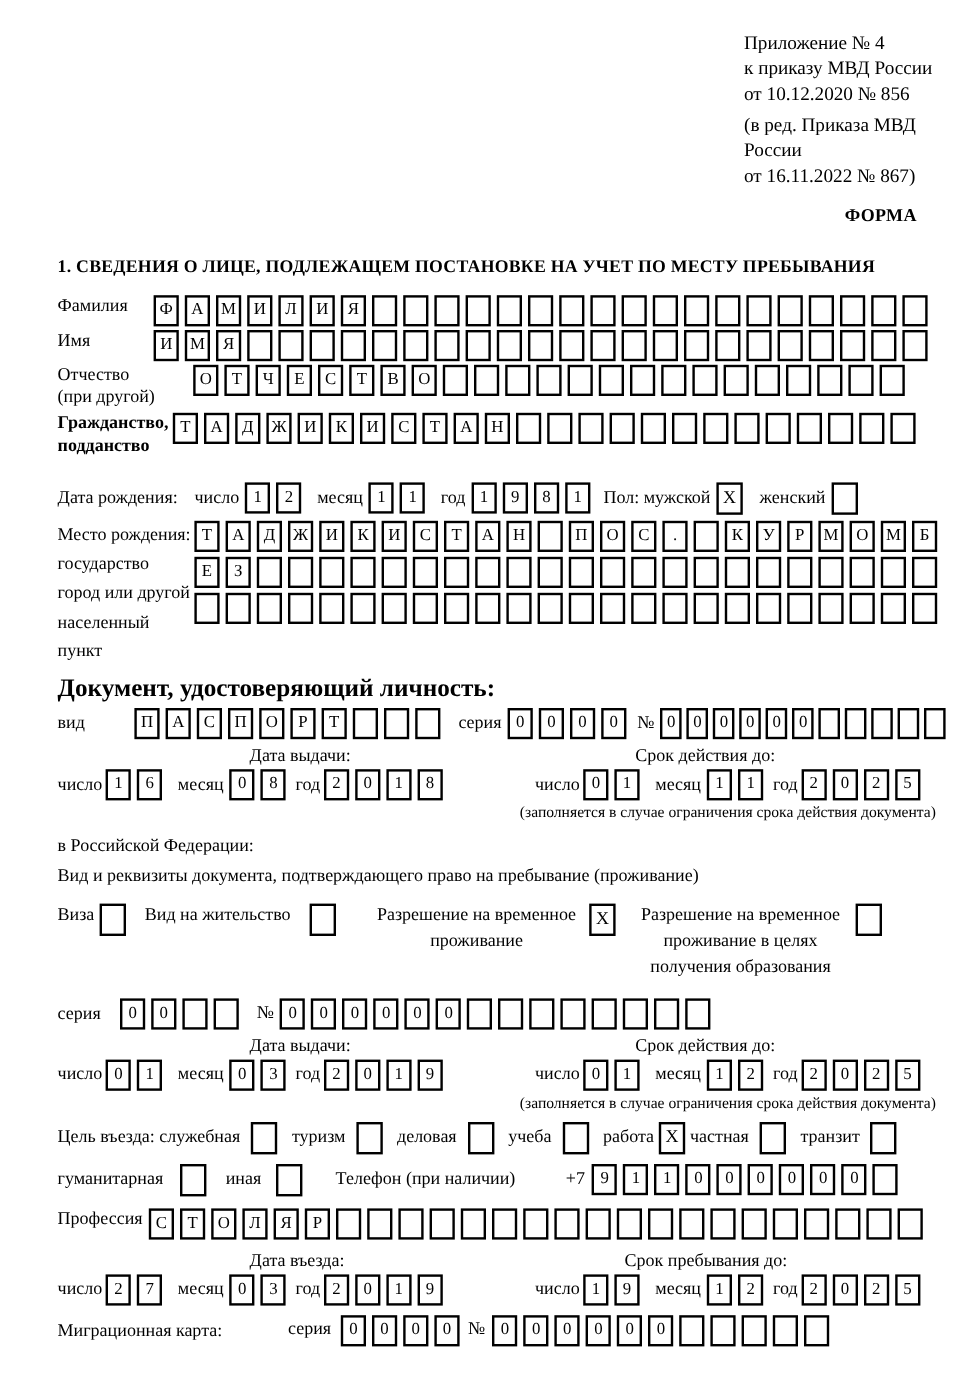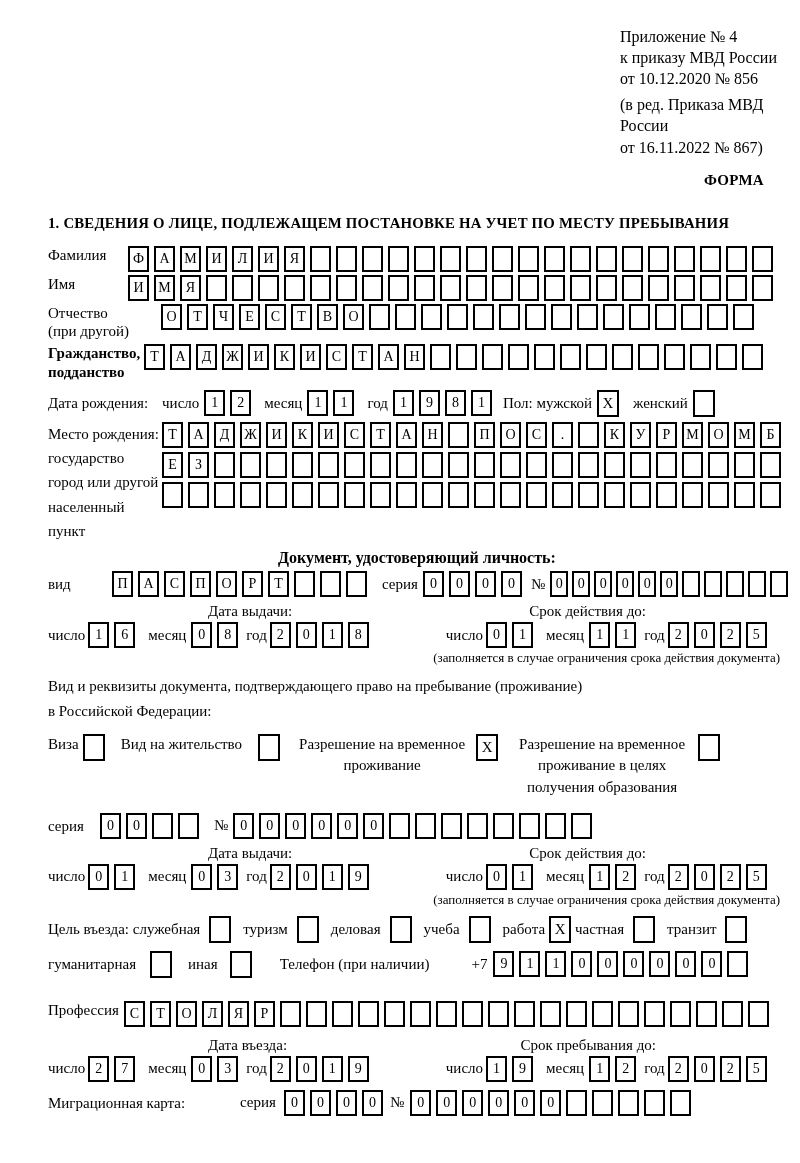--- a/index.html
+++ b/index.html
@@ -15,21 +15,21 @@
   .row{display:flex;align-items:flex-start;margin-bottom:3px;}
   .lbl{flex:none;line-height:1.25;}
   .cells{display:flex;flex-wrap:nowrap;}
   .cell{flex:none;box-sizing:border-box;width:21px;height:26px;border:2px solid #000;
         margin-right:5px;display:flex;align-items:center;justify-content:center;
         font-size:14px;line-height:1;}
   .sm .cell{width:18px;margin-right:4px;}
   .checkbox{flex:none;box-sizing:border-box;width:22px;height:27px;border:2px solid #000;
         display:inline-flex;align-items:center;justify-content:center;font-size:15px;}
   .inline-gap{margin-left:8px;margin-right:5px;}
-  .center-b{font-weight:bold;text-align:center;font-size:16px;margin:6px 0 4px 0;}
+  .center-b{font-weight:bold;font-size:21px;margin:6px 0 4px 0;}
   .date-heads{display:flex;margin-top:6px;margin-bottom:2px;}
   .date-row{display:flex;align-items:center;margin-bottom:2px;}
   .dgrp{display:flex;align-items:center;}
   .note-r{font-size:13px;text-align:right;margin:1px 6px 8px 0;}
   .ckrow{display:flex;align-items:flex-start;margin-top:10px;}
   .ckrow .txt{line-height:1.45;}
   .ctr{text-align:center;}
   .purp{display:flex;align-items:center;margin-top:12px;}
   .purp .checkbox{margin-left:9px;}
 </style>
@@ -171,21 +171,21 @@
         <span class="cell"></span>
         <span class="cell"></span>
         <span class="cell"></span>
         <span class="cell"></span>
         <span class="cell"></span>
         <span class="cell"></span>
         <span class="cell"></span>
       </div>
   </div>
 
-  <div class="row" style="align-items:center;margin-top:8px;">
+  <div class="row" style="align-items:center;margin-top:20px;">
     <span class="lbl">Дата рождения:</span>
     <span class="inline-gap" style="margin-left:14px;">число</span>
     <div class="cells">
         <span class="cell">1</span>
         <span class="cell">2</span>
       </div>
     <span class="inline-gap">месяц</span>
     <div class="cells">
         <span class="cell">1</span>
         <span class="cell">1</span>
@@ -371,30 +371,30 @@
           <span class="cell">2</span>
           <span class="cell">0</span>
           <span class="cell">2</span>
           <span class="cell">5</span>
         </div>
     </div>
   </div>
   <div class="note-r">(заполняется в случае ограничения срока действия документа)</div>
 
   <div style="line-height:1.65;">
+    <div>в Российской Федерации:</div>
     <div>Вид и реквизиты документа, подтверждающего право на пребывание (проживание)</div>
-    <div>в Российской Федерации:</div>
   </div>
 
   <div class="ckrow">
     <span class="txt">Виза</span>
     <span class="checkbox" style="margin-left:4px;"></span>
     <span class="txt" style="margin-left:16px;">Вид на жительство</span>
     <span class="checkbox" style="margin-left:16px;"></span>
-    <span class="txt ctr" style="margin-left:18px;width:168px;">Разрешение на временное проживание</span>
+    <span class="txt ctr" style="margin-left:33px;width:168px;">Разрешение на временное проживание</span>
     <span class="checkbox" style="margin-left:10px;">X</span>
     <span class="txt ctr" style="margin-left:16px;width:176px;">Разрешение на временное проживание в целях получения образования</span>
     <span class="checkbox" style="margin-left:8px;"></span>
   </div>
 
   <div class="row" style="align-items:center;margin-top:14px;">
     <span class="lbl" style="width:52px;">серия</span>
     <div class="cells">
         <span class="cell">0</span>
         <span class="cell">0</span>
@@ -497,21 +497,21 @@
         <span class="cell">0</span>
         <span class="cell">0</span>
         <span class="cell">0</span>
         <span class="cell">0</span>
         <span class="cell">0</span>
         <span class="cell">0</span>
         <span class="cell"></span>
       </div>
   </div>
 
-  <div class="row" style="margin-top:23px;">
+  <div class="row" style="margin-top:10px;">
     <span class="lbl" style="width:76px;">Профессия</span>
     <div class="cells">
         <span class="cell">С</span>
         <span class="cell">Т</span>
         <span class="cell">О</span>
         <span class="cell">Л</span>
         <span class="cell">Я</span>
         <span class="cell">Р</span>
         <span class="cell"></span>
         <span class="cell"></span>

